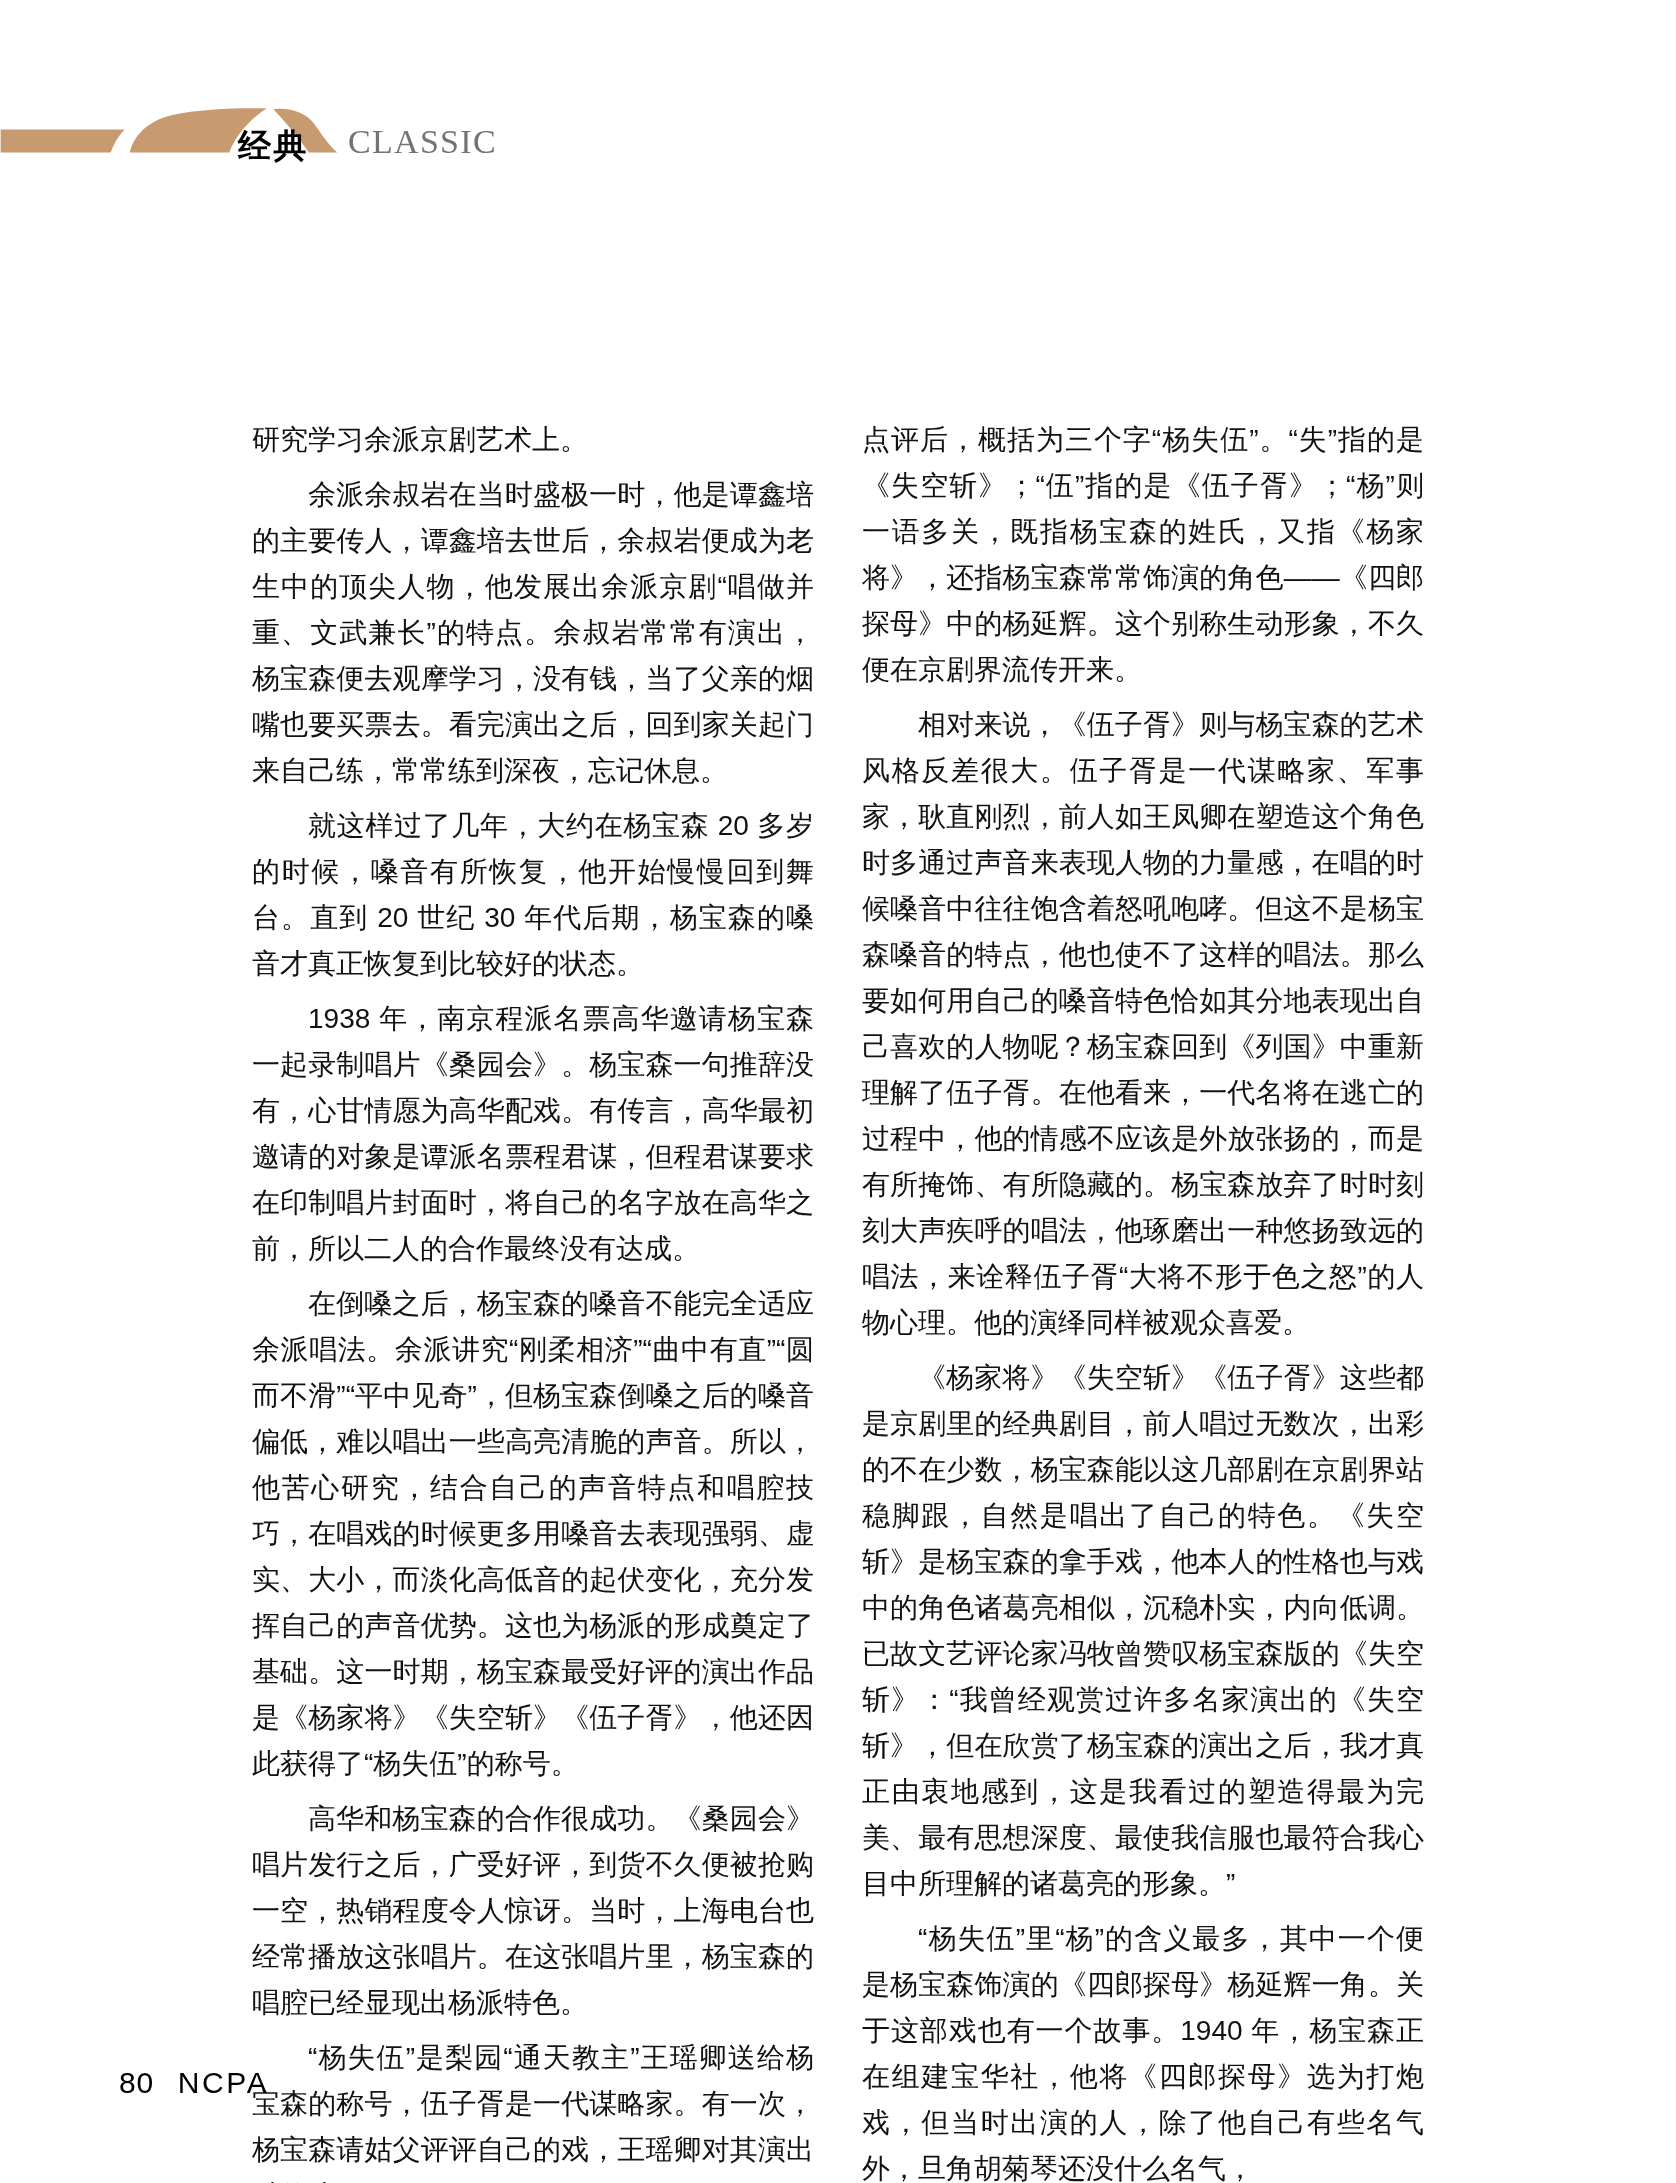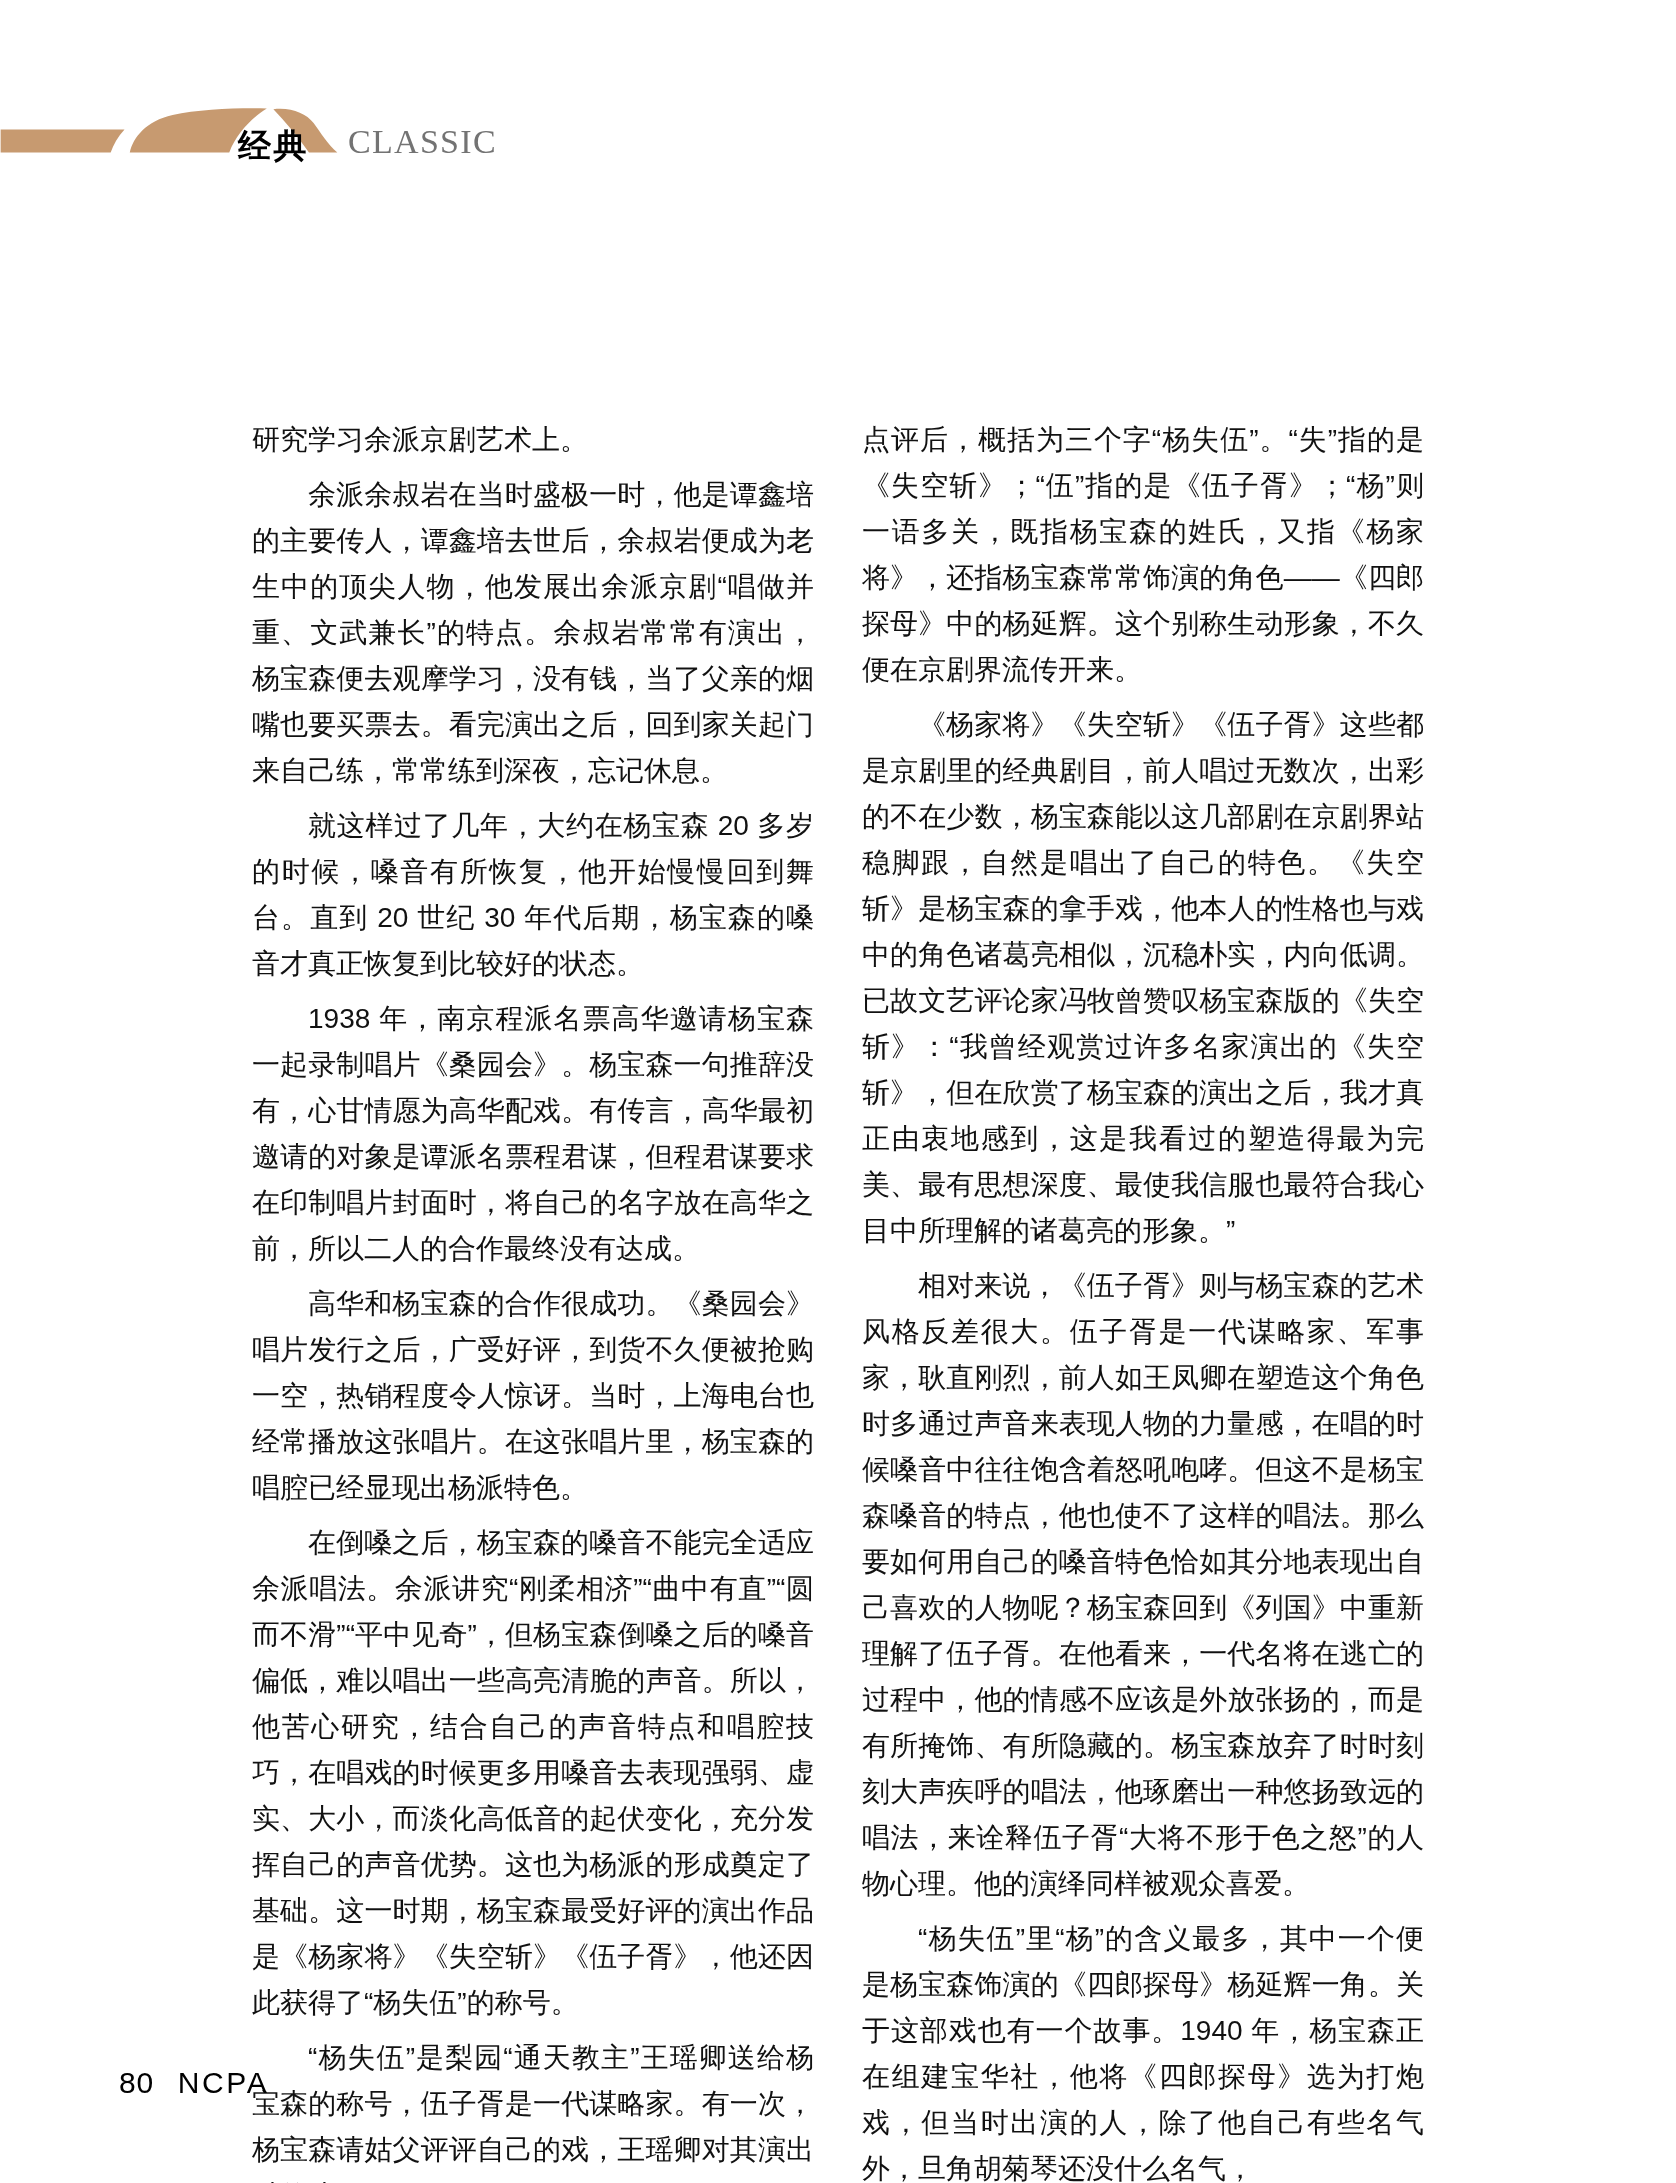--- a/index.html
+++ b/index.html
@@ -47,29 +47,29 @@
     <path d="M414,26 C441,23 463,32 475,47 C486,62 496,79 511,92 L468,92 C451,67 432,45 414,26 Z" fill="#c79a70"></path>
   </svg>
   <div class="title-cn">经典</div>
   <div class="title-en">CLASSIC</div>
 
   <div class="column col-left">
       <p class="para">研究学习余派京剧艺术上。</p>
       <p class="para indent">余派余叔岩在当时盛极一时，他是谭鑫培的主要传人，谭鑫培去世后，余叔岩便成为老生中的顶尖人物，他发展出余派京剧“唱做并重、文武兼长”的特点。余叔岩常常有演出，杨宝森便去观摩学习，没有钱，当了父亲的烟嘴也要买票去。看完演出之后，回到家关起门来自己练，常常练到深夜，忘记休息。</p>
       <p class="para indent">就这样过了几年，大约在杨宝森 20 多岁的时候，嗓音有所恢复，他开始慢慢回到舞台。直到 20 世纪 30 年代后期，杨宝森的嗓音才真正恢复到比较好的状态。</p>
       <p class="para indent">1938 年，南京程派名票高华邀请杨宝森一起录制唱片《桑园会》。杨宝森一句推辞没有，心甘情愿为高华配戏。有传言，高华最初邀请的对象是谭派名票程君谋，但程君谋要求在印制唱片封面时，将自己的名字放在高华之前，所以二人的合作最终没有达成。</p>
+      <p class="para indent">在倒嗓之后，杨宝森的嗓音不能完全适应余派唱法。余派讲究“刚柔相济”“曲中有直”“圆而不滑”“平中见奇”，但杨宝森倒嗓之后的嗓音偏低，难以唱出一些高亮清脆的声音。所以，他苦心研究，结合自己的声音特点和唱腔技巧，在唱戏的时候更多用嗓音去表现强弱、虚实、大小，而淡化高低音的起伏变化，充分发挥自己的声音优势。这也为杨派的形成奠定了基础。这一时期，杨宝森最受好评的演出作品是《杨家将》《失空斩》《伍子胥》，他还因此获得了“杨失伍”的称号。</p>
       <p class="para indent">高华和杨宝森的合作很成功。《桑园会》唱片发行之后，广受好评，到货不久便被抢购一空，热销程度令人惊讶。当时，上海电台也经常播放这张唱片。在这张唱片里，杨宝森的唱腔已经显现出杨派特色。</p>
-      <p class="para indent">在倒嗓之后，杨宝森的嗓音不能完全适应余派唱法。余派讲究“刚柔相济”“曲中有直”“圆而不滑”“平中见奇”，但杨宝森倒嗓之后的嗓音偏低，难以唱出一些高亮清脆的声音。所以，他苦心研究，结合自己的声音特点和唱腔技巧，在唱戏的时候更多用嗓音去表现强弱、虚实、大小，而淡化高低音的起伏变化，充分发挥自己的声音优势。这也为杨派的形成奠定了基础。这一时期，杨宝森最受好评的演出作品是《杨家将》《失空斩》《伍子胥》，他还因此获得了“杨失伍”的称号。</p>
       <p class="para indent">“杨失伍”是梨园“通天教主”王瑶卿送给杨宝森的称号，伍子胥是一代谋略家。有一次，杨宝森请姑父评评自己的戏，王瑶卿对其演出过的戏一一</p>
     </div>
 
   <div class="column col-right">
       <p class="para">点评后，概括为三个字“杨失伍”。“失”指的是《失空斩》；“伍”指的是《伍子胥》；“杨”则一语多关，既指杨宝森的姓氏，又指《杨家将》，还指杨宝森常常饰演的角色——《四郎探母》中的杨延辉。这个别称生动形象，不久便在京剧界流传开来。</p>
+      <p class="para indent">相对来说，《伍子胥》则与杨宝森的艺术风格反差很大。伍子胥是一代谋略家、军事家，耿直刚烈，前人如王凤卿在塑造这个角色时多通过声音来表现人物的力量感，在唱的时候嗓音中往往饱含着怒吼咆哮。但这不是杨宝森嗓音的特点，他也使不了这样的唱法。那么要如何用自己的嗓音特色恰如其分地表现出自己喜欢的人物呢？杨宝森回到《列国》中重新理解了伍子胥。在他看来，一代名将在逃亡的过程中，他的情感不应该是外放张扬的，而是有所掩饰、有所隐藏的。杨宝森放弃了时时刻刻大声疾呼的唱法，他琢磨出一种悠扬致远的唱法，来诠释伍子胥“大将不形于色之怒”的人物心理。他的演绎同样被观众喜爱。</p>
       <p class="para indent">《杨家将》《失空斩》《伍子胥》这些都是京剧里的经典剧目，前人唱过无数次，出彩的不在少数，杨宝森能以这几部剧在京剧界站稳脚跟，自然是唱出了自己的特色。《失空斩》是杨宝森的拿手戏，他本人的性格也与戏中的角色诸葛亮相似，沉稳朴实，内向低调。已故文艺评论家冯牧曾赞叹杨宝森版的《失空斩》：“我曾经观赏过许多名家演出的《失空斩》，但在欣赏了杨宝森的演出之后，我才真正由衷地感到，这是我看过的塑造得最为完美、最有思想深度、最使我信服也最符合我心目中所理解的诸葛亮的形象。”</p>
-      <p class="para indent">相对来说，《伍子胥》则与杨宝森的艺术风格反差很大。伍子胥是一代谋略家、军事家，耿直刚烈，前人如王凤卿在塑造这个角色时多通过声音来表现人物的力量感，在唱的时候嗓音中往往饱含着怒吼咆哮。但这不是杨宝森嗓音的特点，他也使不了这样的唱法。那么要如何用自己的嗓音特色恰如其分地表现出自己喜欢的人物呢？杨宝森回到《列国》中重新理解了伍子胥。在他看来，一代名将在逃亡的过程中，他的情感不应该是外放张扬的，而是有所掩饰、有所隐藏的。杨宝森放弃了时时刻刻大声疾呼的唱法，他琢磨出一种悠扬致远的唱法，来诠释伍子胥“大将不形于色之怒”的人物心理。他的演绎同样被观众喜爱。</p>
       <p class="para indent">“杨失伍”里“杨”的含义最多，其中一个便是杨宝森饰演的《四郎探母》杨延辉一角。关于这部戏也有一个故事。1940 年，杨宝森正在组建宝华社，他将《四郎探母》选为打炮戏，但当时出演的人，除了他自己有些名气外，旦角胡菊琴还没什么名气，</p>
     </div>
 
   <div class="footer">
     <span class="num">80</span><span class="mag">NCPA</span>
   </div>
 
 </div>
 
 

